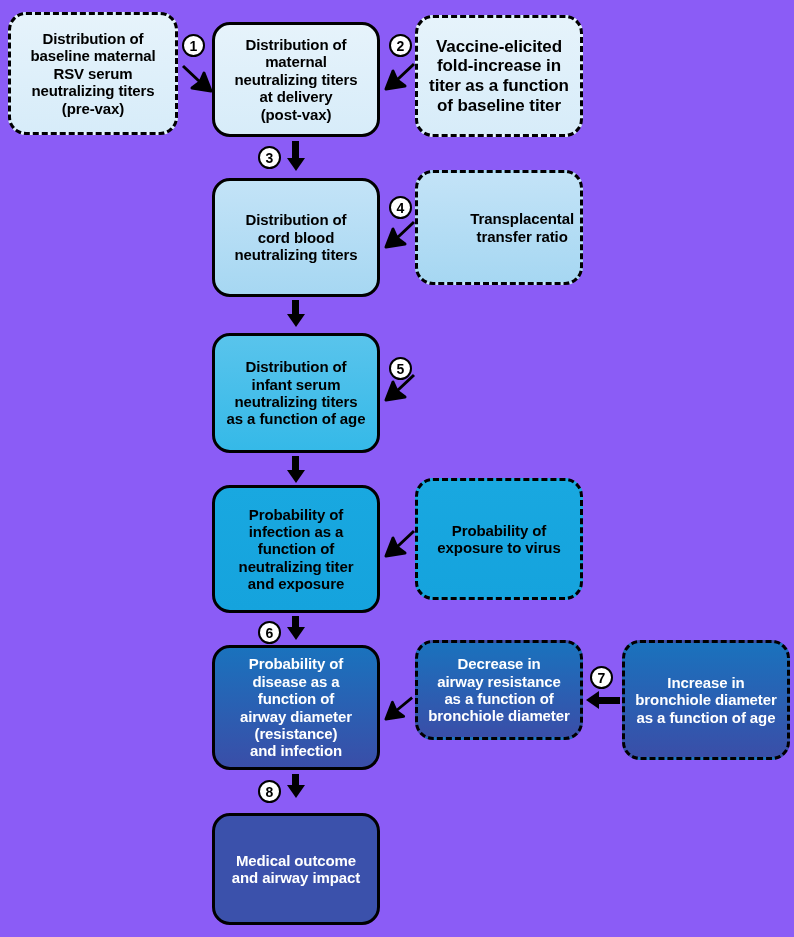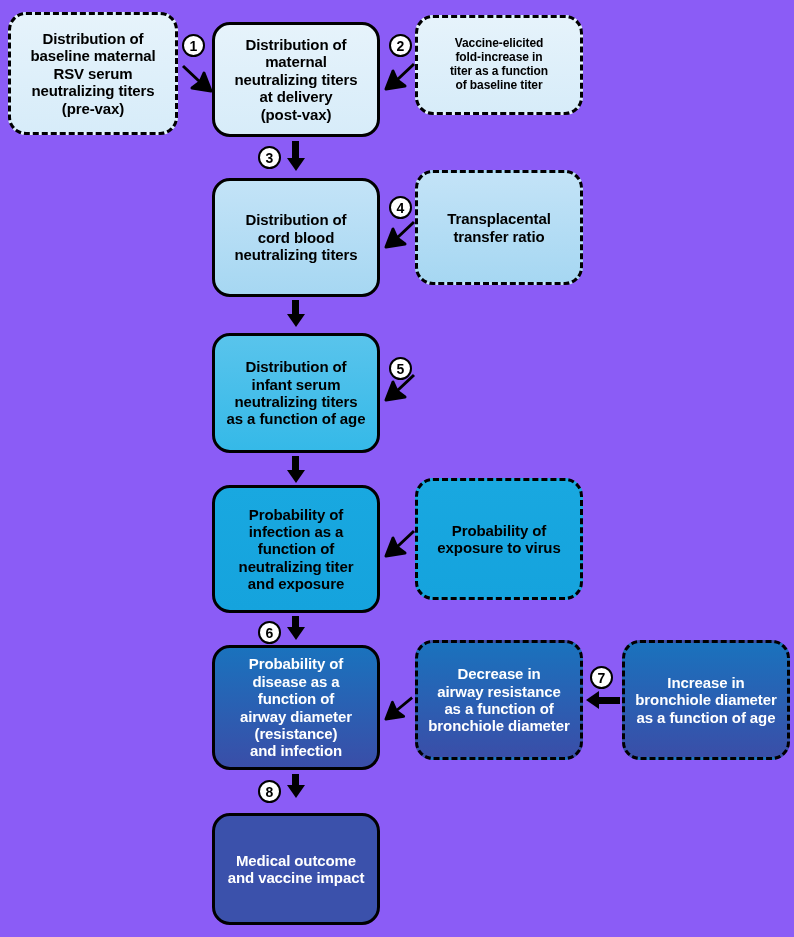--- a/index.html
+++ b/index.html
@@ -121,21 +121,21 @@
   </div>
 
   <div class="node solid fill-1" style="left:212px; top:22px; width:168px; height:115px; font-size:15px;">
     <span class="txt">Distribution of
 maternal
 neutralizing titers
 at delivery
 (post-vax)</span>
   </div>
 
-  <div class="node dashed fill-1" style="left:415px; top:15px; width:168px; height:100px; font-size:12px;">
+  <div class="node dashed fill-1" style="left:415px; top:15px; width:168px; height:122px; font-size:17px;">
     <span class="txt">Vaccine-elicited
 fold-increase in
 titer as a function
 of baseline titer</span>
   </div>
 
   <div class="diag-arrow" style="left:180px; top:62px;">
     <svg width="34" height="32" viewBox="0 0 34 32">
       <path d="M3,4 L20,20 L24,11 L31,29 L12,26 L20,20" fill="#000" stroke="#000" stroke-width="3" stroke-linejoin="round"></path>
     </svg>
@@ -158,21 +158,21 @@
   <div class="num" style="left:258px; top:146px;">
     <span>3</span>
   </div>
 
   <div class="node solid fill-2" style="left:212px; top:178px; width:168px; height:119px; font-size:15px;">
     <span class="txt">Distribution of
 cord blood
 neutralizing titers</span>
   </div>
 
-  <div class="node dashed fill-2" style="left:415px; top:170px; width:168px; height:115px; font-size:15px;">
+  <div class="node dashed fill-2" style="left:415px; top:170px; width:168px; height:115px; font-size:15px;justify-content:flex-end;">
     <span class="txt">Transplacental
 transfer ratio</span>
   </div>
 
   <div class="diag-arrow" style="left:383px; top:218px;">
     <svg width="34" height="32" viewBox="0 0 34 32">
       <path d="M31,4 L14,20 L10,11 L3,29 L22,26 L14,20" fill="#000" stroke="#000" stroke-width="3" stroke-linejoin="round"></path>
     </svg>
   </div>
   <div class="num" style="left:389px; top:196px;">
@@ -229,21 +229,21 @@
 
   <div class="node solid fill-5" style="left:212px; top:645px; width:168px; height:125px; font-size:15px;">
     <span class="txt light-text">Probability of
 disease as a
 function of
 airway diameter
 (resistance)
 and infection</span>
   </div>
 
-  <div class="node dashed fill-5" style="left:415px; top:640px; width:168px; height:120px; font-size:15px;">
+  <div class="node dashed fill-5" style="left:415px; top:640px; width:168px; height:100px; font-size:15px;">
     <span class="txt light-text">Decrease in
 airway resistance
 as a function of
 bronchiole diameter</span>
   </div>
 
   <div class="node dashed fill-5" style="left:622px; top:640px; width:168px; height:120px; font-size:15px;justify-content:center;">
     <span class="txt light-text">Increase in
 bronchiole diameter
 as a function of age</span>
@@ -262,16 +262,16 @@
   </div>
 
   <div class="arrow-stem-v" style="left:292px; top:774px; height:13px;"></div>
   <div class="arrow arrow-down" style="left:287px; top:785px;"></div>
   <div class="num" style="left:258px; top:780px;">
     <span>8</span>
   </div>
 
   <div class="node solid fill-6" style="left:212px; top:813px; width:168px; height:112px; font-size:15px;">
     <span class="txt light-text">Medical outcome
-and vaccine impact</span>
+and airway impact</span>
   </div>
 
 </div>
 
 </body></html>

